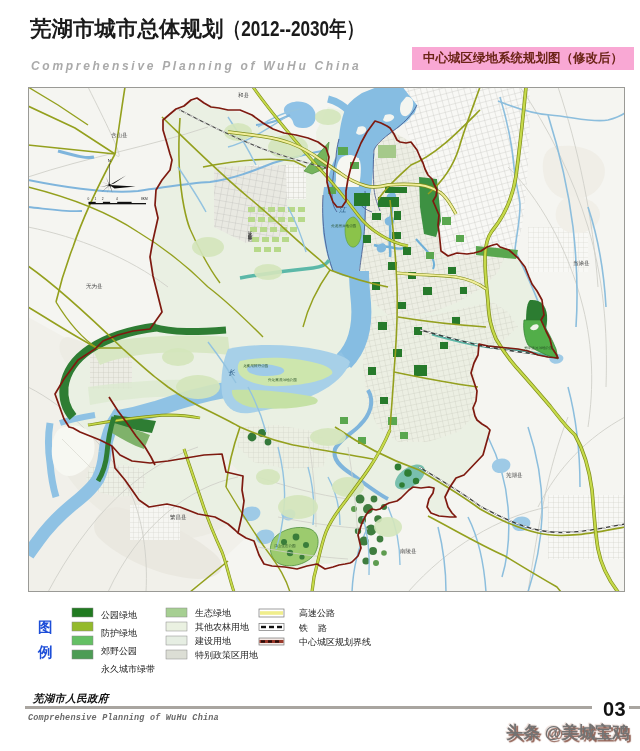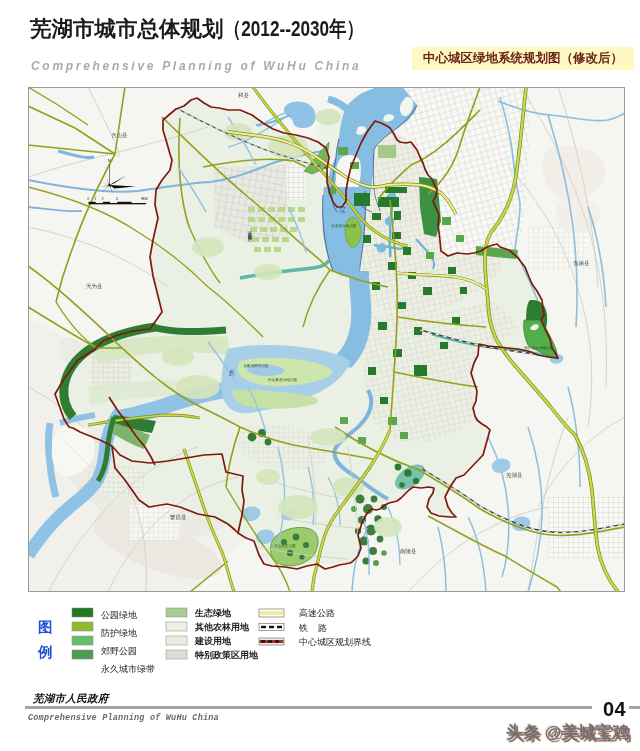--- a/index.html
+++ b/index.html
@@ -6,21 +6,21 @@
   body{width:640px;height:751px;position:relative;overflow:hidden;font-family:"Liberation Sans",sans-serif;}
   .abs{position:absolute;}
 </style>
 </head>
 <body>
 
 <div class="abs" style="left:30px;top:18px;font-size:21.5px;font-weight:bold;color:#1a1a1a;line-height:1.1;white-space:nowrap;">芜湖市城市总体规划<span style="display:inline-block;transform:scaleX(0.80);transform-origin:left center;">（2012--2030年）</span></div>
 
 <div class="abs" style="left:31px;top:59px;font-size:12px;font-weight:bold;font-style:italic;color:#aaaaaa;letter-spacing:2.7px;white-space:nowrap;">Comprehensive Planning of WuHu China</div>
 
-<div class="abs" style="left:412px;top:47px;width:222px;height:23px;background:#fef9c3;color:#6b2417;font-size:12.5px;font-weight:bold;text-align:center;line-height:23px;">中心城区绿地系统规划图（修改后）</div>
+<div class="abs" style="left:412px;top:47px;width:222px;height:23px;background:#f9a8d4;color:#6b2417;font-size:12.5px;font-weight:bold;text-align:center;line-height:23px;">中心城区绿地系统规划图（修改后）</div>
 
 <div class="abs" style="left:28px;top:87px;width:597px;height:505px;">
 <svg width="597" height="505" viewBox="0 0 597 505">
  <defs>
   <pattern id="grid1" width="6" height="6" patternUnits="userSpaceOnUse" patternTransform="rotate(-15)">
     <rect width="6" height="6" fill="none"></rect>
     <path d="M0,0H6M0,0V6" stroke="#c6c6c0" stroke-width="0.8" fill="none"></path>
   </pattern>
   <pattern id="grid2" width="5.5" height="5.5" patternUnits="userSpaceOnUse" patternTransform="rotate(-12)">
     <rect width="5.5" height="5.5" fill="none"></rect>
@@ -547,26 +547,26 @@
           <rect x="191" y="34.3" width="4" height="2.4"></rect>
           <rect x="198" y="34.3" width="4" height="2.4"></rect>
           <rect x="205" y="34.3" width="4" height="2.4"></rect>
         </g>
   </g>
 </svg>
 </div>
 
 <div class="abs" style="left:101px;top:606px;font-size:9px;color:#222;line-height:18px;">公园绿地<br>防护绿地<br>郊野公园<br>永久城市绿带</div>
 
-<div class="abs" style="left:195px;top:606px;font-size:9px;color:#222;line-height:14px;font-weight:bold;">生态绿地<br>其他农林用地<br>建设用地<br>特别政策区用地</div>
+<div class="abs" style="left:195px;top:606px;font-size:9px;color:#222;line-height:14px;">生态绿地<br>其他农林用地<br>建设用地<br>特别政策区用地</div>
 
 <div class="abs" style="left:299px;top:606px;font-size:9px;color:#222;line-height:14.5px;">高速公路<br>铁&nbsp;&nbsp;&nbsp;&nbsp;路<br>中心城区规划界线</div>
 
 <div class="abs" style="left:33px;top:691.5px;font-size:10.5px;font-weight:bold;color:#111;letter-spacing:0.3px;font-style:italic;">芜湖市人民政府</div>
 
 <div class="abs" style="left:25px;top:706px;width:567px;height:3px;background:#a9a5a0;"></div>
 <div class="abs" style="left:629px;top:706px;width:11px;height:3px;background:#a9a5a0;"></div>
 
 <div class="abs" style="left:28px;top:713px;font-size:8.5px;font-weight:bold;font-style:italic;color:#6a6a6a;letter-spacing:0.2px;font-family:'Liberation Mono',monospace;">Comprehensive Planning of WuHu China</div>
 
-<div class="abs" style="left:603px;top:698px;font-size:20px;font-weight:bold;color:#111;letter-spacing:0.5px;">04</div>
+<div class="abs" style="left:603px;top:698px;font-size:20px;font-weight:bold;color:#111;letter-spacing:0.5px;">03</div>
 
 <div class="abs" style="left:506px;top:721px;font-size:17px;font-weight:bold;color:#737373;text-shadow:2px 2px 1px #8f5f52,-1px -1px 1px #e8d8d2;white-space:nowrap;">头条 @美城宝鸡</div>
 
 </body></html>

